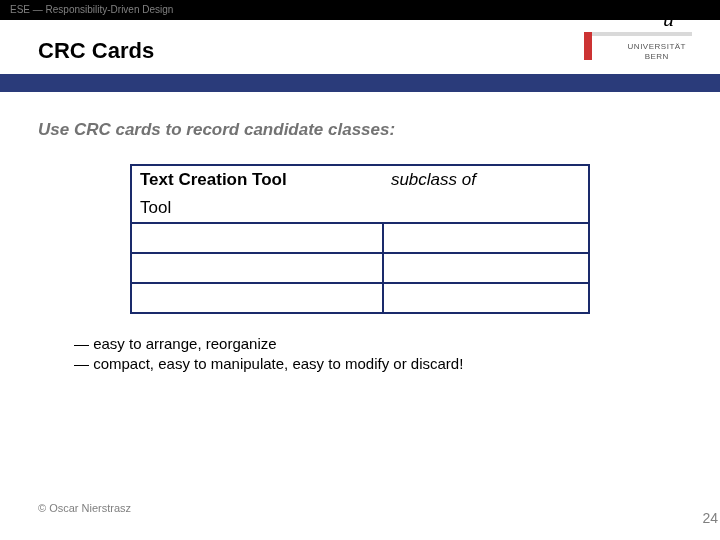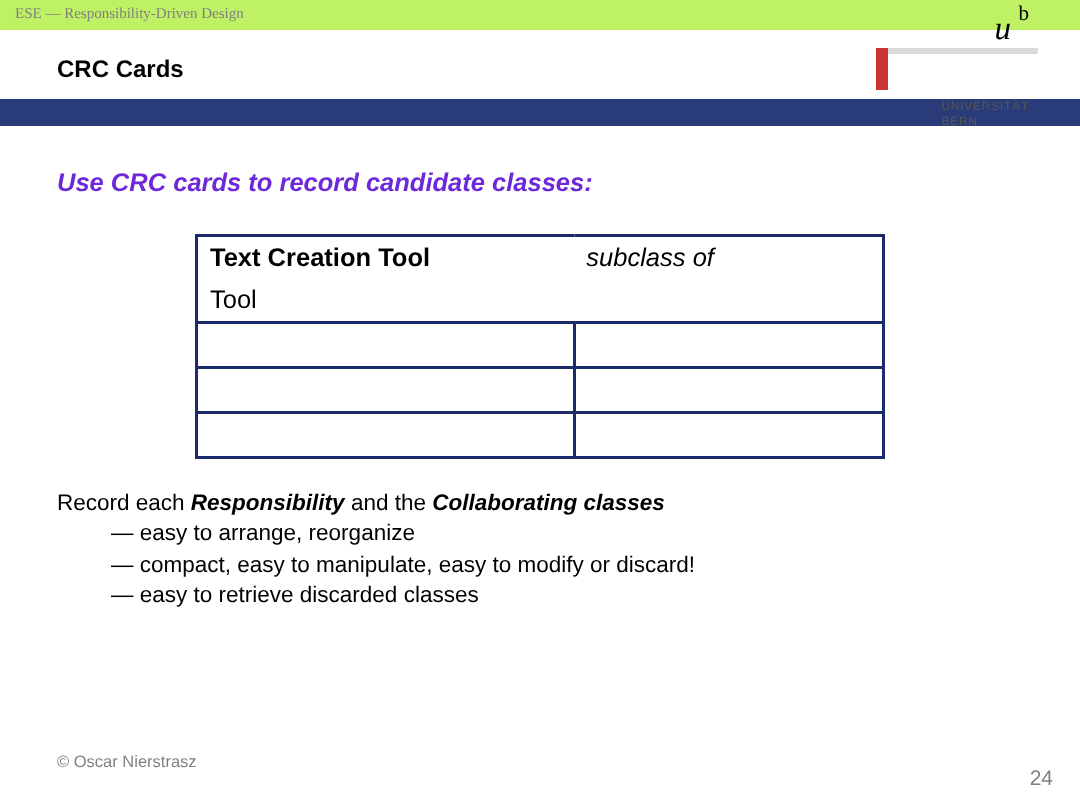--- a/index.html
+++ b/index.html
@@ -7,22 +7,21 @@
     width: 720px;
     height: 540px;
     font-family: Arial, Helvetica, sans-serif;
     background: #fff;
     position: relative;
     overflow: hidden;
   }
   .header-strip {
     position: relative;
     height: 20px;
-    background: #bef264;
-    font-family: Liberation Serif, serif;
+    background: #000000;
   }
   .breadcrumb {
     position: absolute;
     top: 4px;
     left: 10px;
     font-size: 10px;
     color: #808080;
   }
   .logo-block {
     position: absolute;
@@ -66,46 +65,45 @@
     height: 28px;
     background: #cc3333;
   }
   .logo-uni {
     position: absolute;
     top: 42px;
     right: 6px;
     font-size: 8px;
     letter-spacing: 0.5px;
     color: #555;
-    text-align: left;
+    text-align: center;
     line-height: 1.2;
-    margin-top: 24px;
   }
   .title-area {
     padding: 18px 0 10px 38px;
     background: #fff;
   }
   .title {
-    font-size: 16px;
+    font-size: 22px;
     font-weight: bold;
     color: #000;
   }
   .blue-bar {
     height: 18px;
     background: #2a3b7a;
     width: 100%;
   }
   .content {
     padding: 28px 38px 0 38px;
   }
   .intro {
     font-size: 17px;
     font-style: italic;
     font-weight: bold;
-    color: #6d28d9;
+    color: #737373;
     margin-bottom: 24px;
   }
   table.crc {
     margin: 0 auto;
     border-collapse: collapse;
     width: 460px;
   }
   table.crc td {
     border: 2px solid #1a2a6b;
     padding: 4px 8px;
@@ -131,21 +129,21 @@
   .footer-left {
     position: absolute;
     bottom: 26px;
     left: 38px;
     font-size: 11px;
     color: #808080;
   }
   .footer-right {
     position: absolute;
     bottom: 14px;
-    right: 18px;
+    right: 2px;
     font-size: 14px;
     color: #808080;
     text-align: right;
   }
 </style>
 </head>
 <body>
 
 <div class="header-strip">
   <div class="breadcrumb">ESE — Responsibility-Driven Design</div>
@@ -195,23 +193,19 @@
           <td>&nbsp;</td>
         </tr>
     <tr>
           <td>&nbsp;</td>
           <td>&nbsp;</td>
         </tr>
   </tbody>
     </table>
 
   <div class="bottom-text">
-    <div>
-      <span>Record each </span><span class="ital">Responsibility</span><span> and the </span><span class="ital">Collaborating classes</span>
-    </div>
     <div class="indent">— easy to arrange, reorganize</div>
     <div class="indent">— compact, easy to manipulate, easy to modify or discard!</div>
-    <div class="indent">— easy to retrieve discarded classes</div>
   </div>
 </div>
 
 <div class="footer-left">© Oscar Nierstrasz</div>
 <div class="footer-right">24</div>
 
 </body></html>

